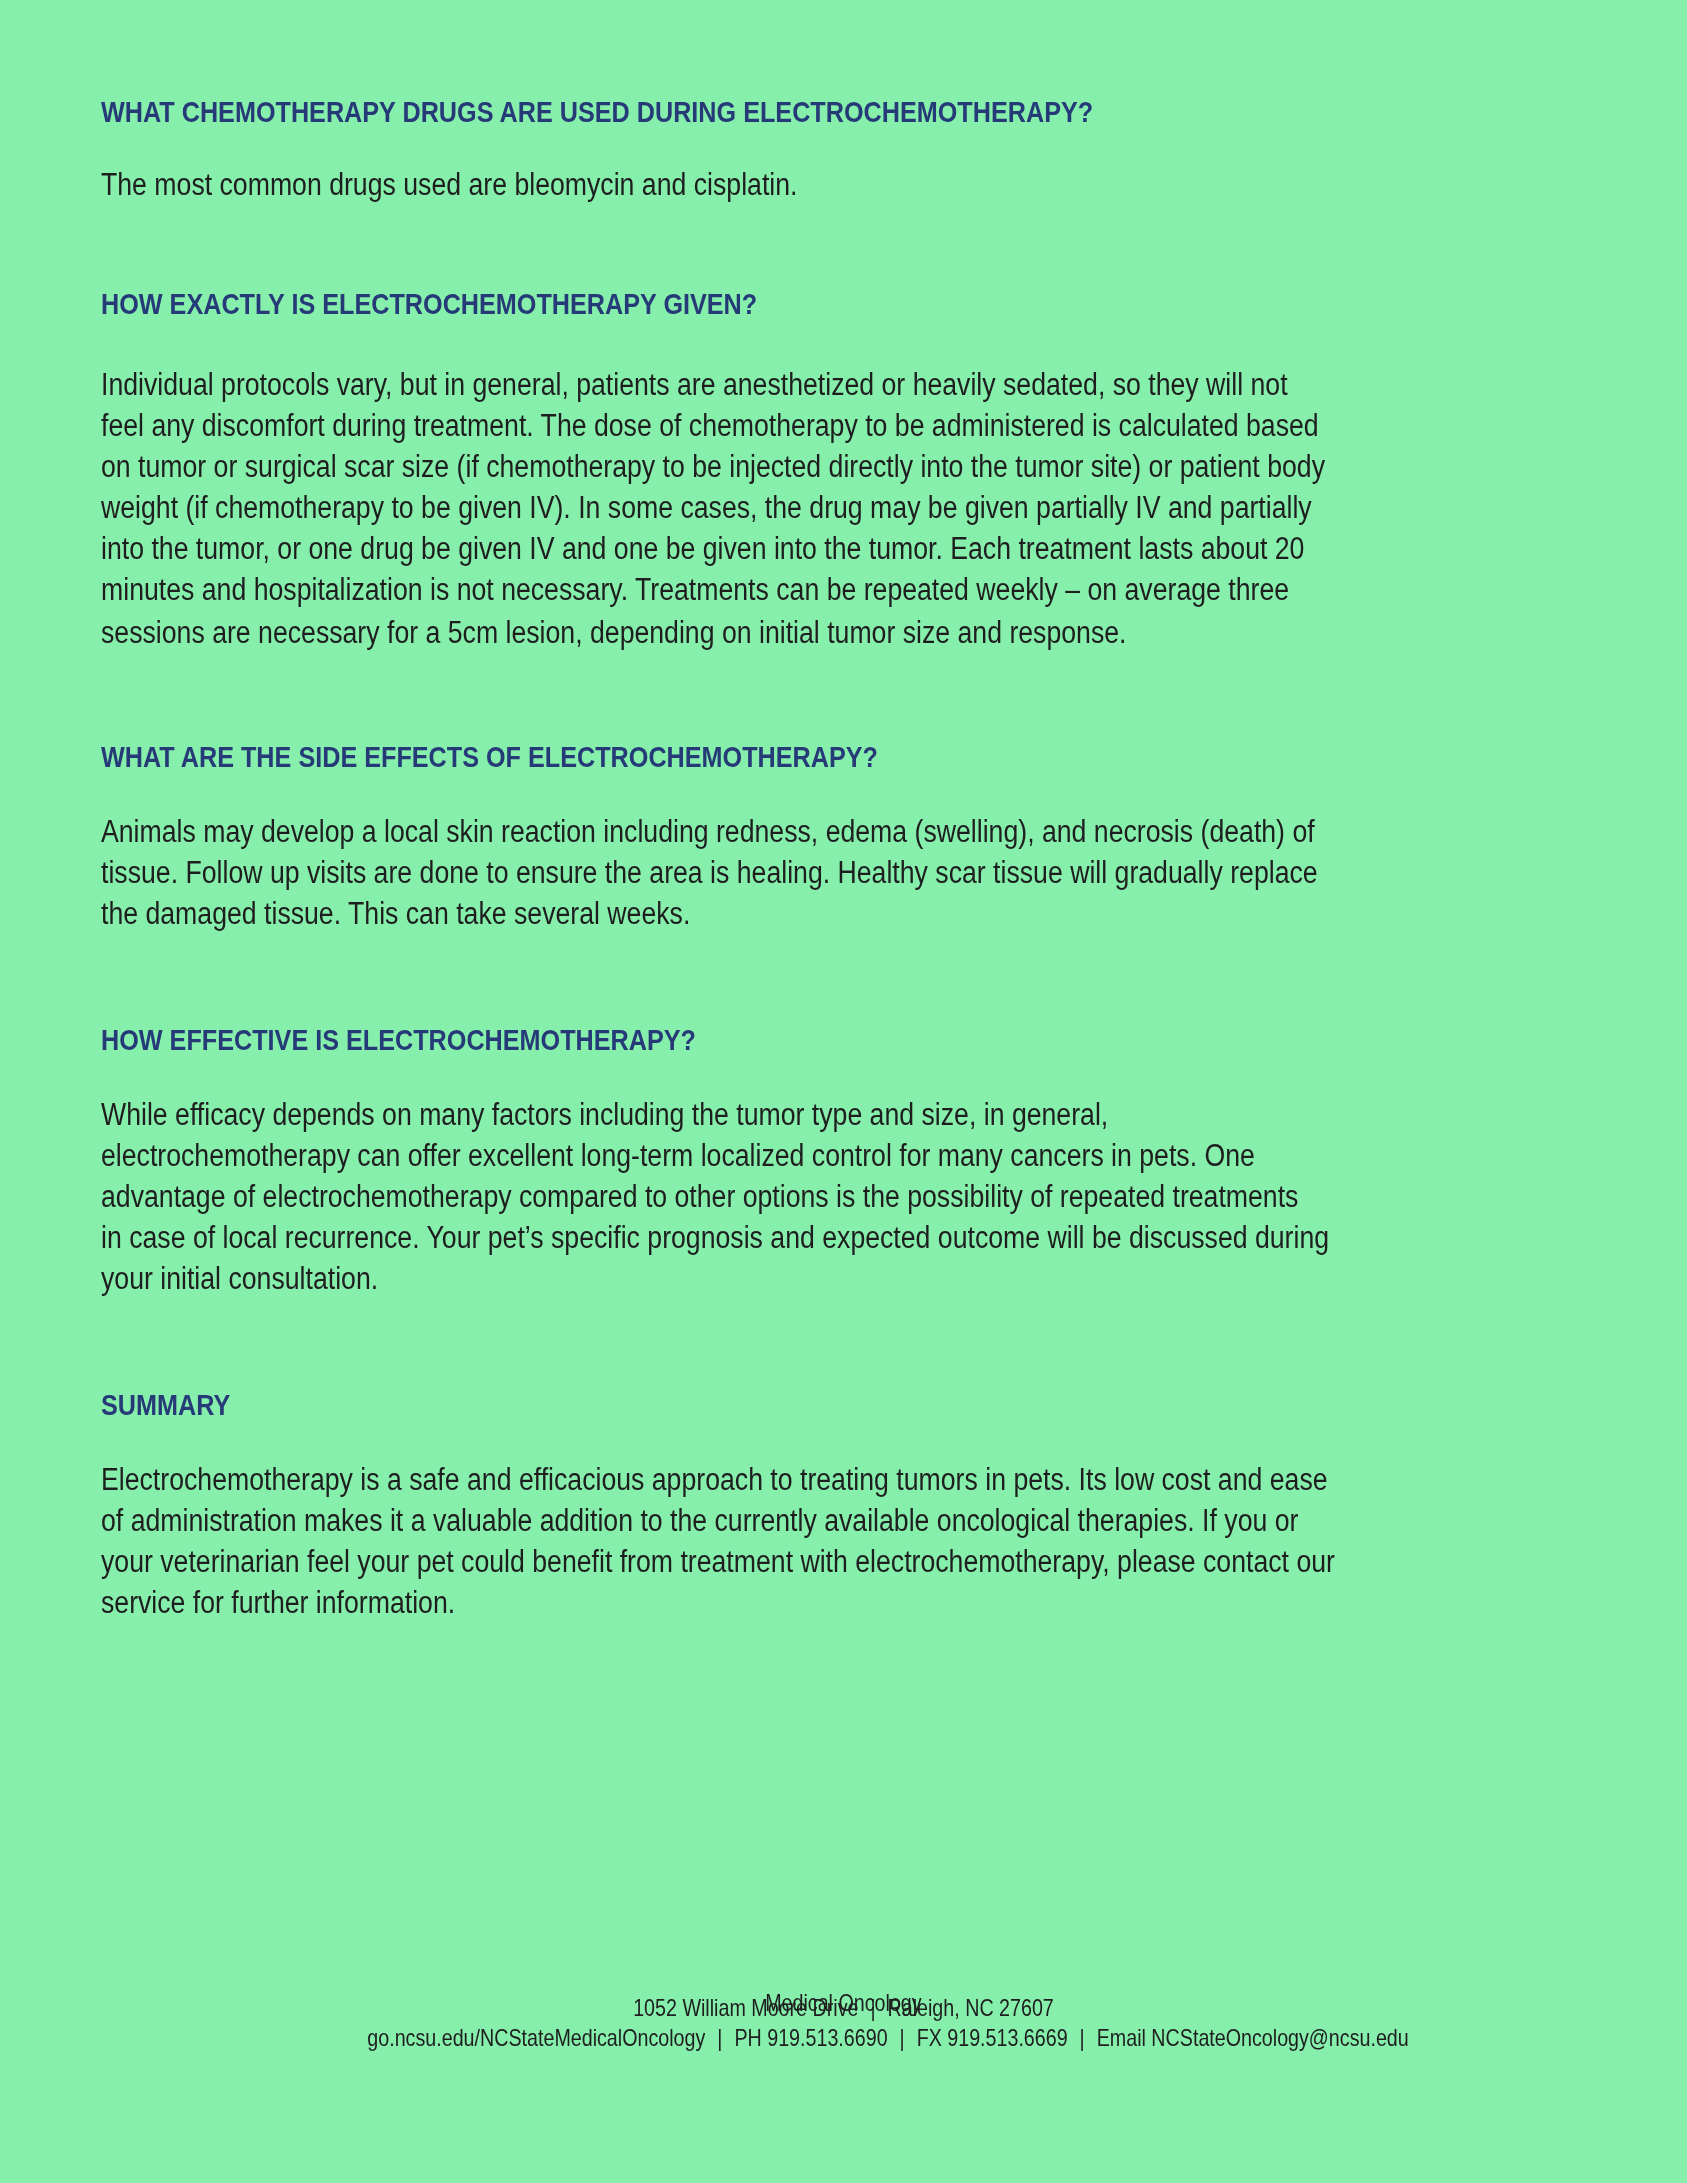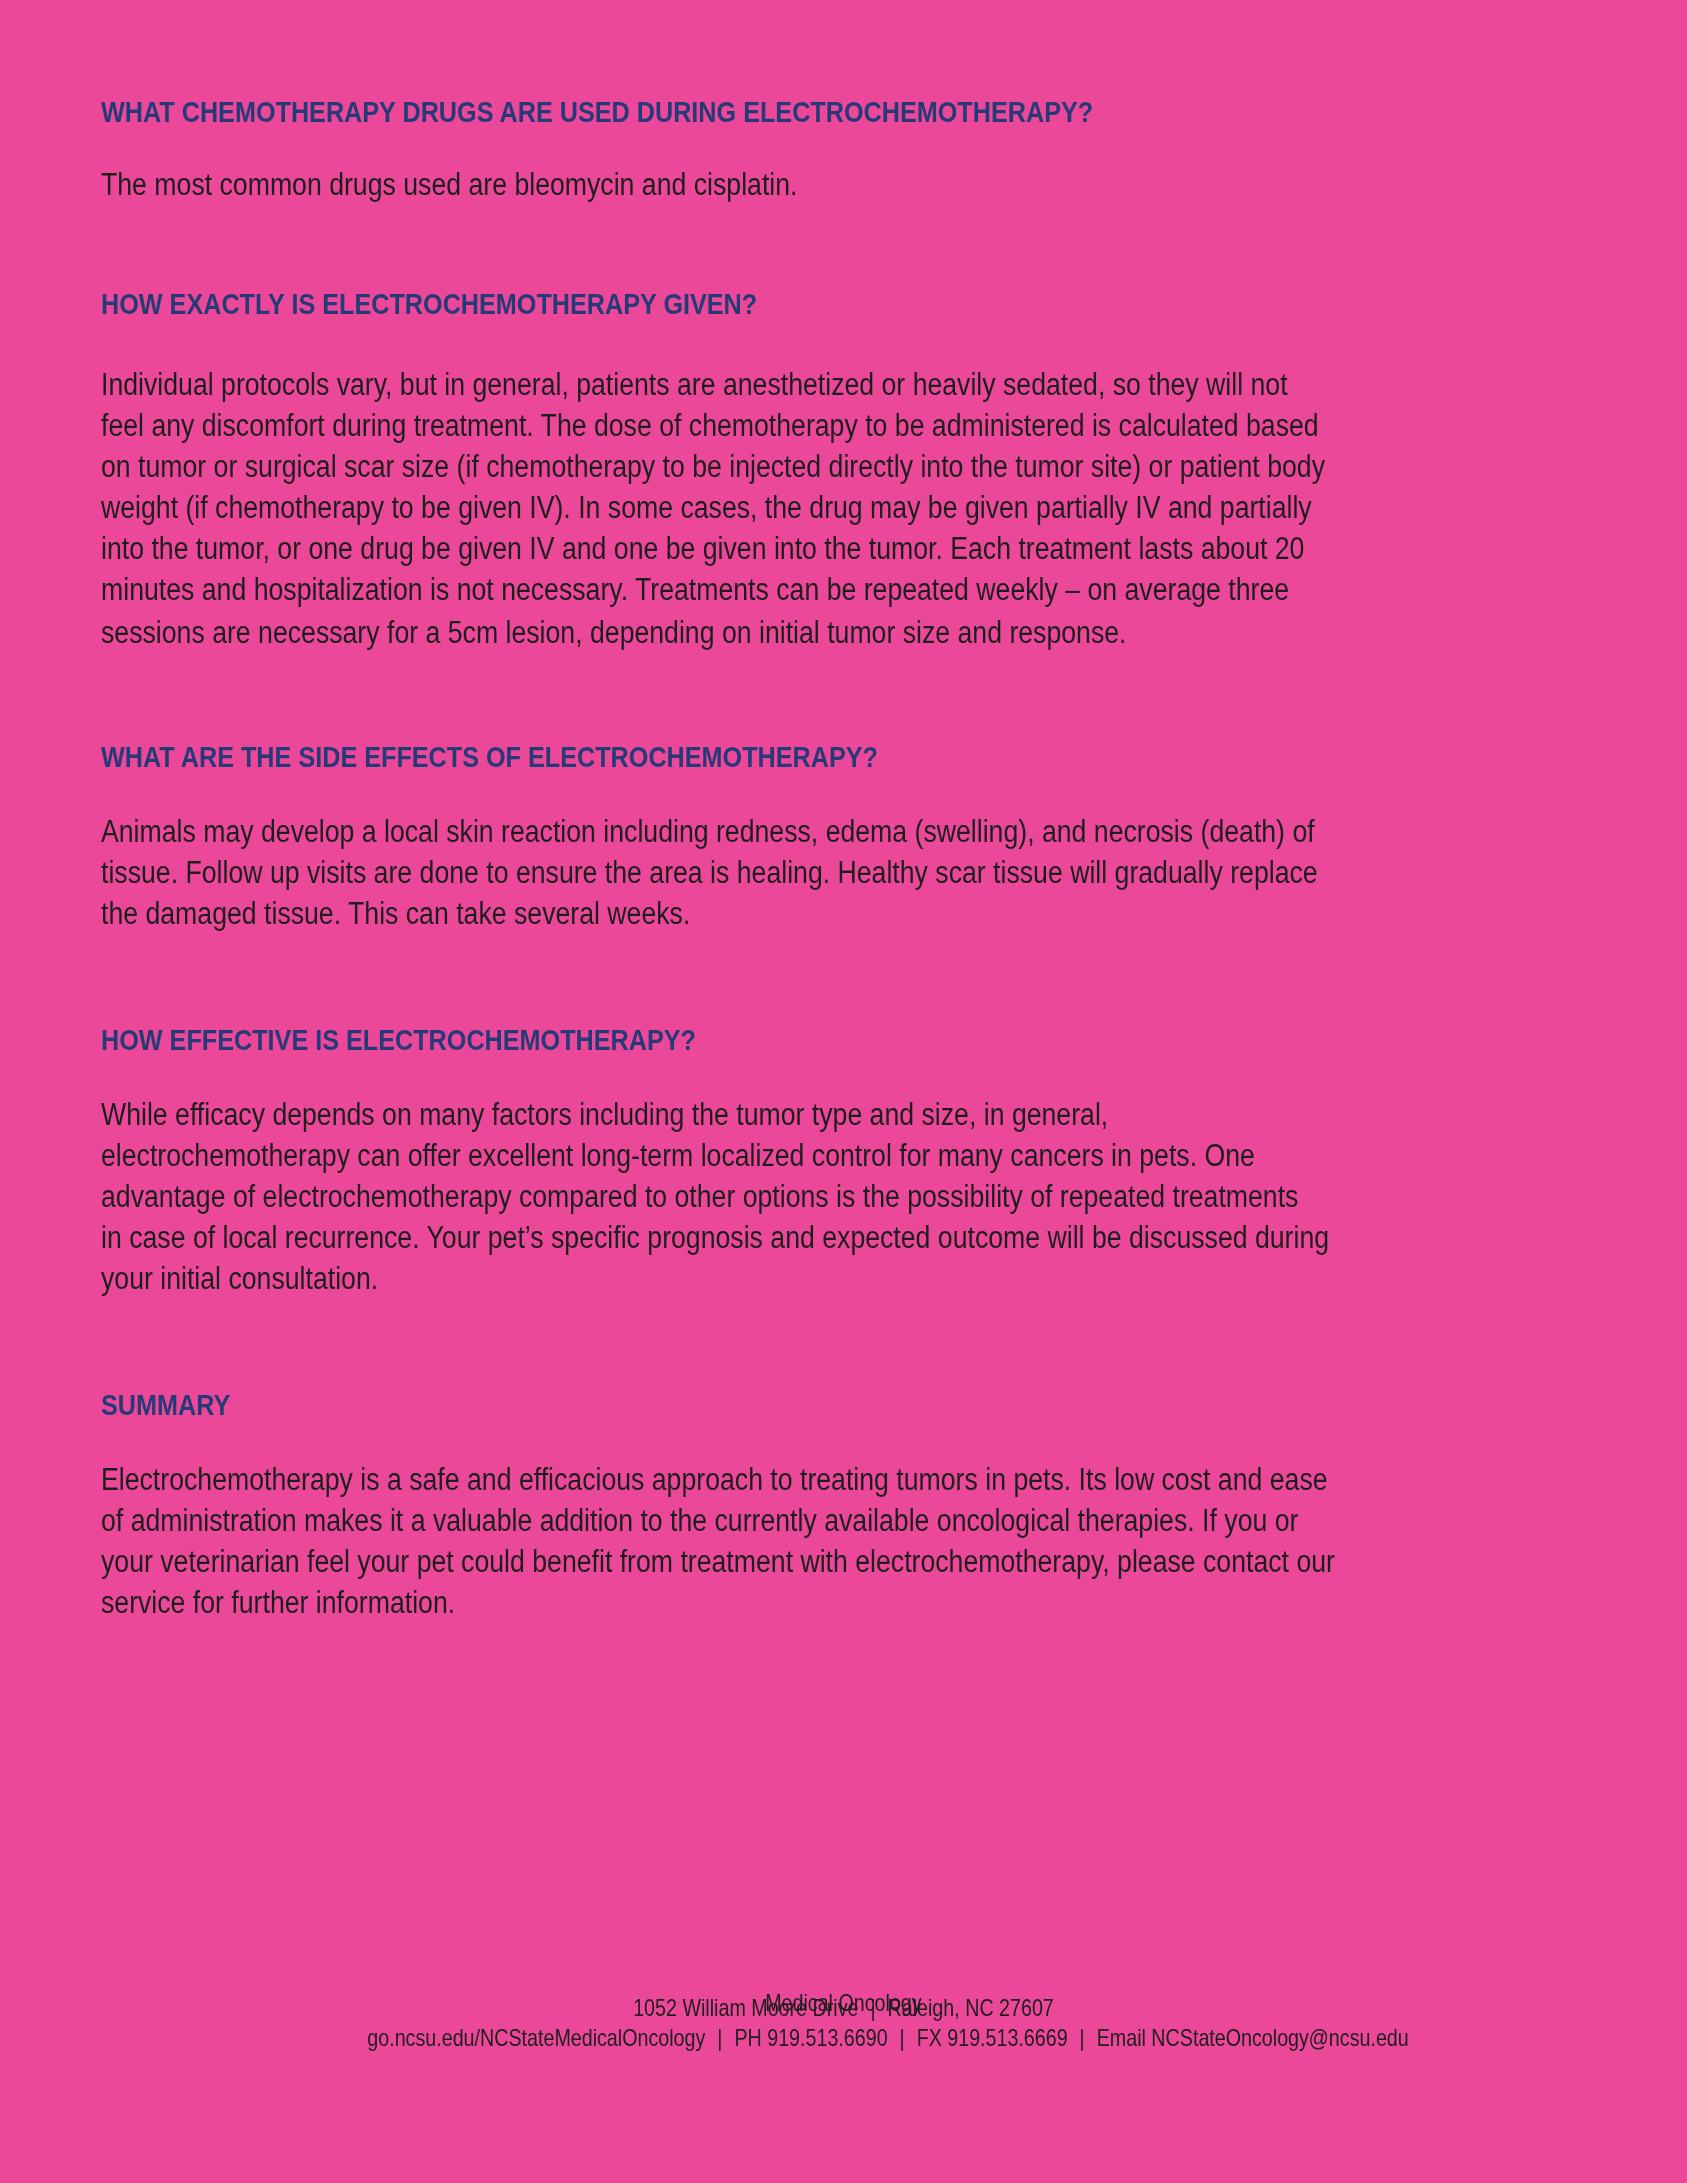--- a/index.html
+++ b/index.html
@@ -1,17 +1,17 @@
 <!DOCTYPE html>
 <html style="font-size:10.6px"><head>
 <meta charset="utf-8">
 <style>
   html, body { margin: 0; padding: 0; background: #ffffff; }
   body { width: 1687px; height: 2183px; position: relative; overflow: hidden; }
-  .page { position: absolute; left: 0; top: 0; width: 1687px; height: 2183px; background: #ec4899; }
+  .page { position: absolute; left: 0; top: 0; width: 1687px; height: 2183px; background: #86efac; }
 
   .heading {
     position: absolute; left: 101px;
     font-family: "Liberation Sans", sans-serif;
     font-weight: bold; font-size: 30px; line-height: 30px;
     color: #263a78; white-space: nowrap;
     transform-origin: left top;
   }
   .line {
     position: absolute; left: 101px;

